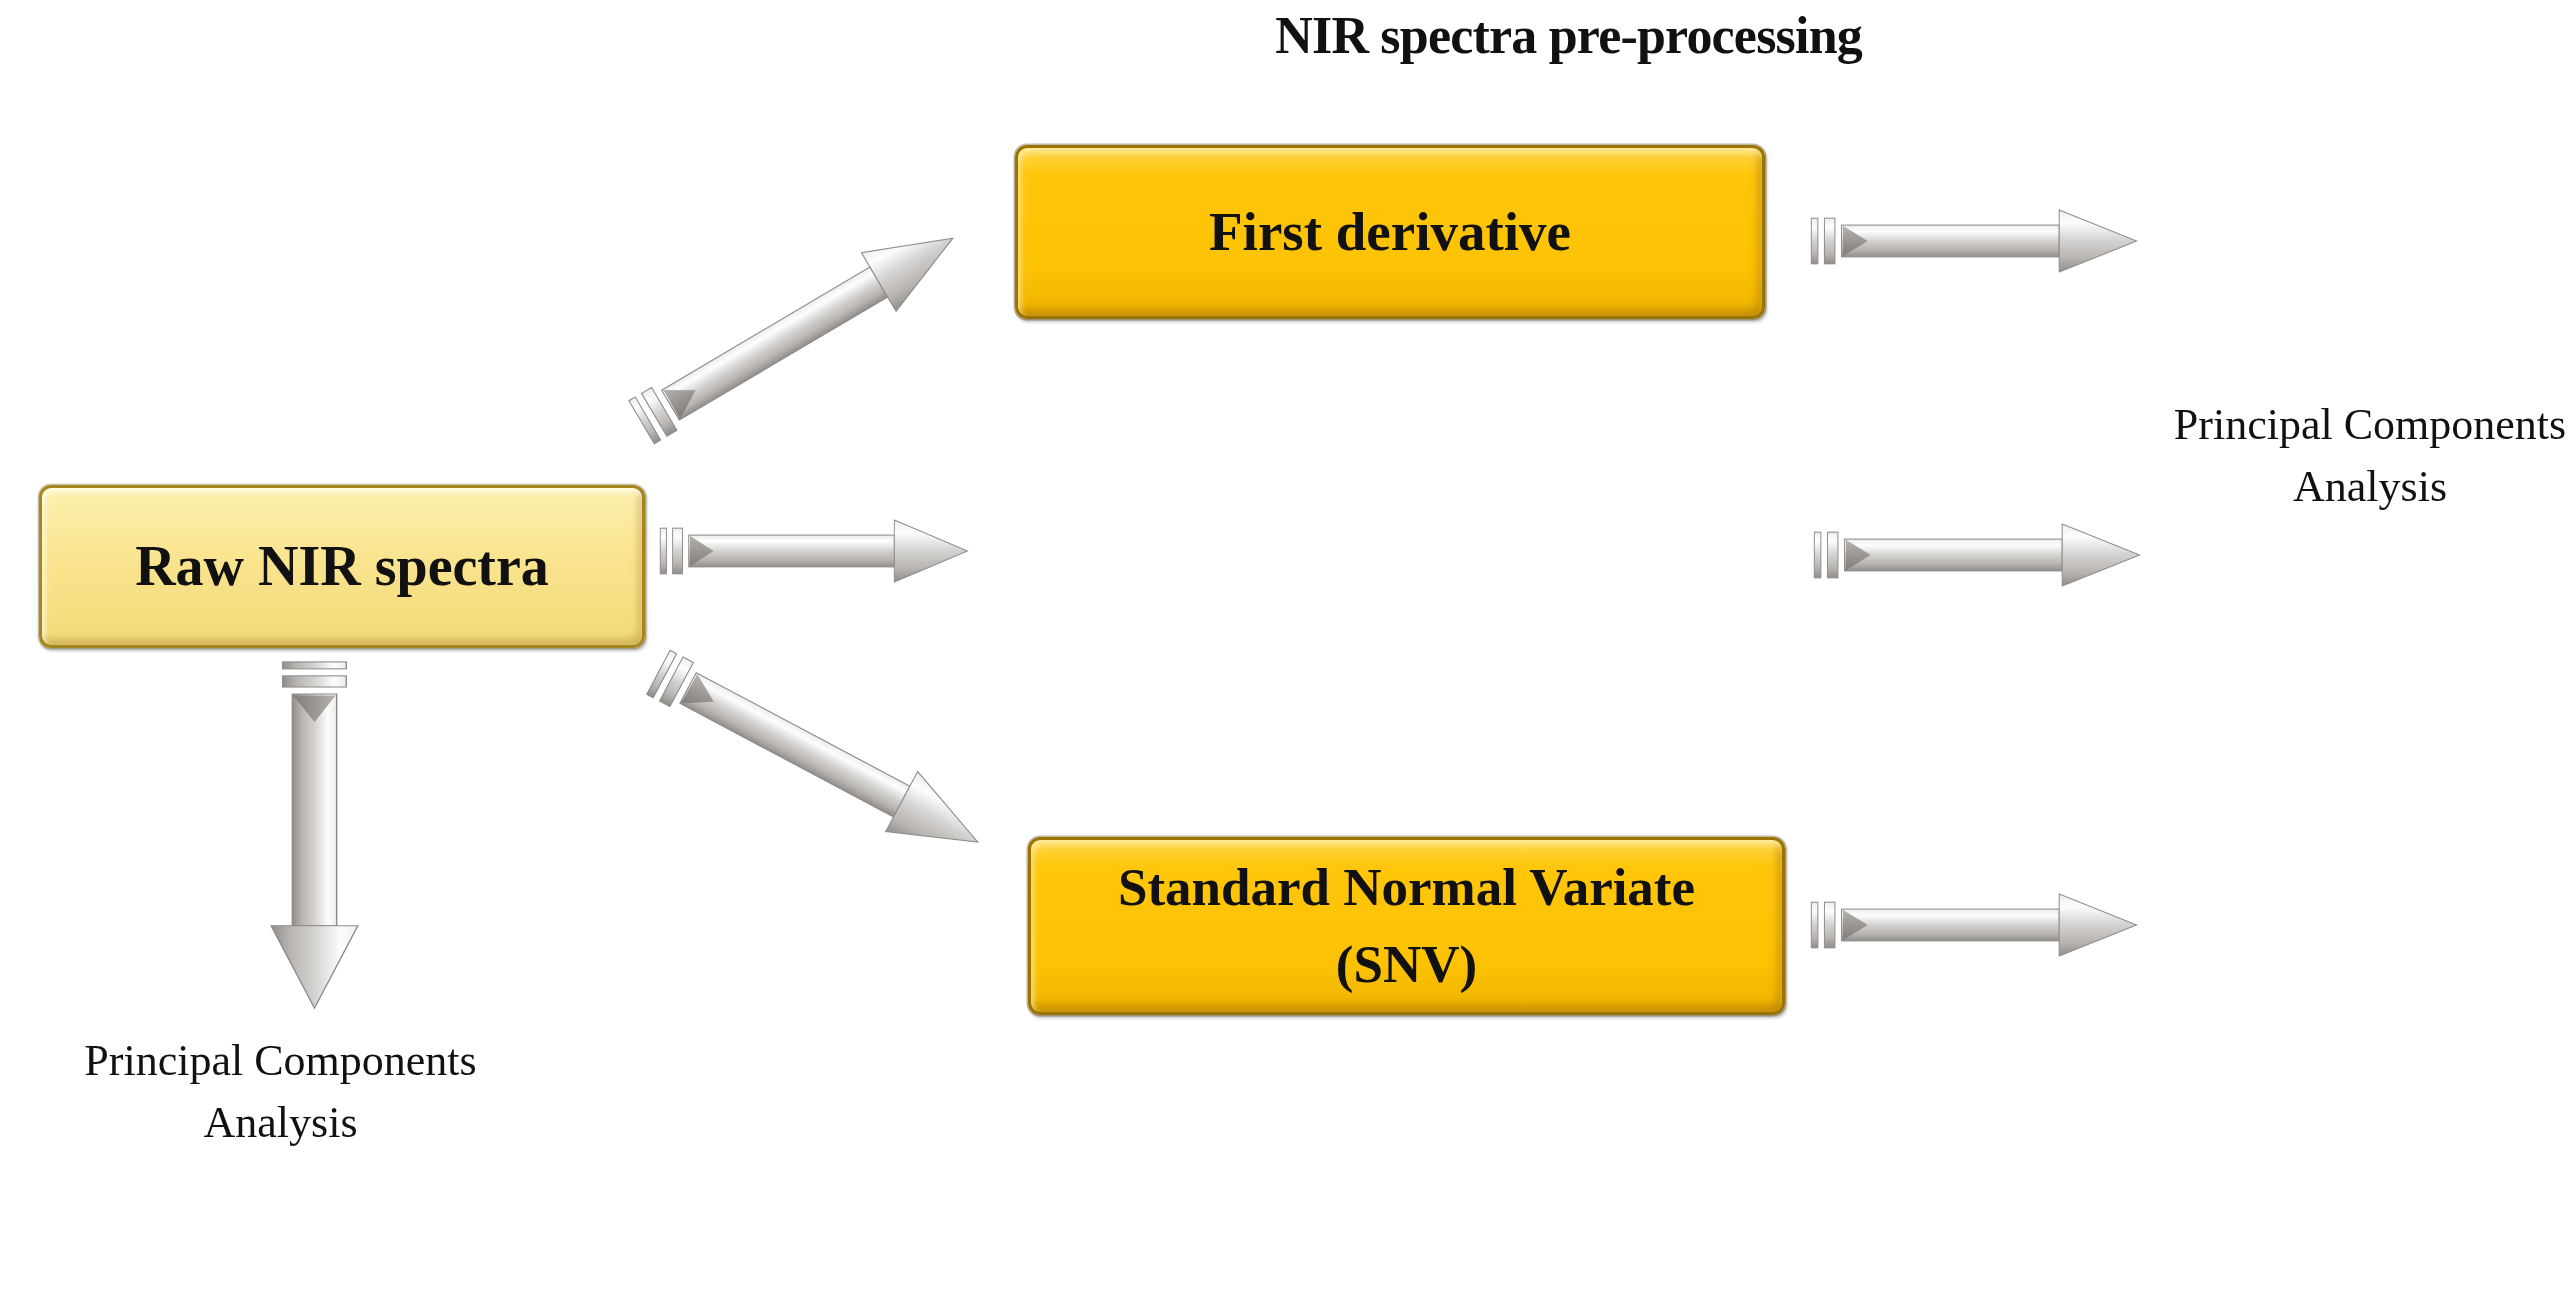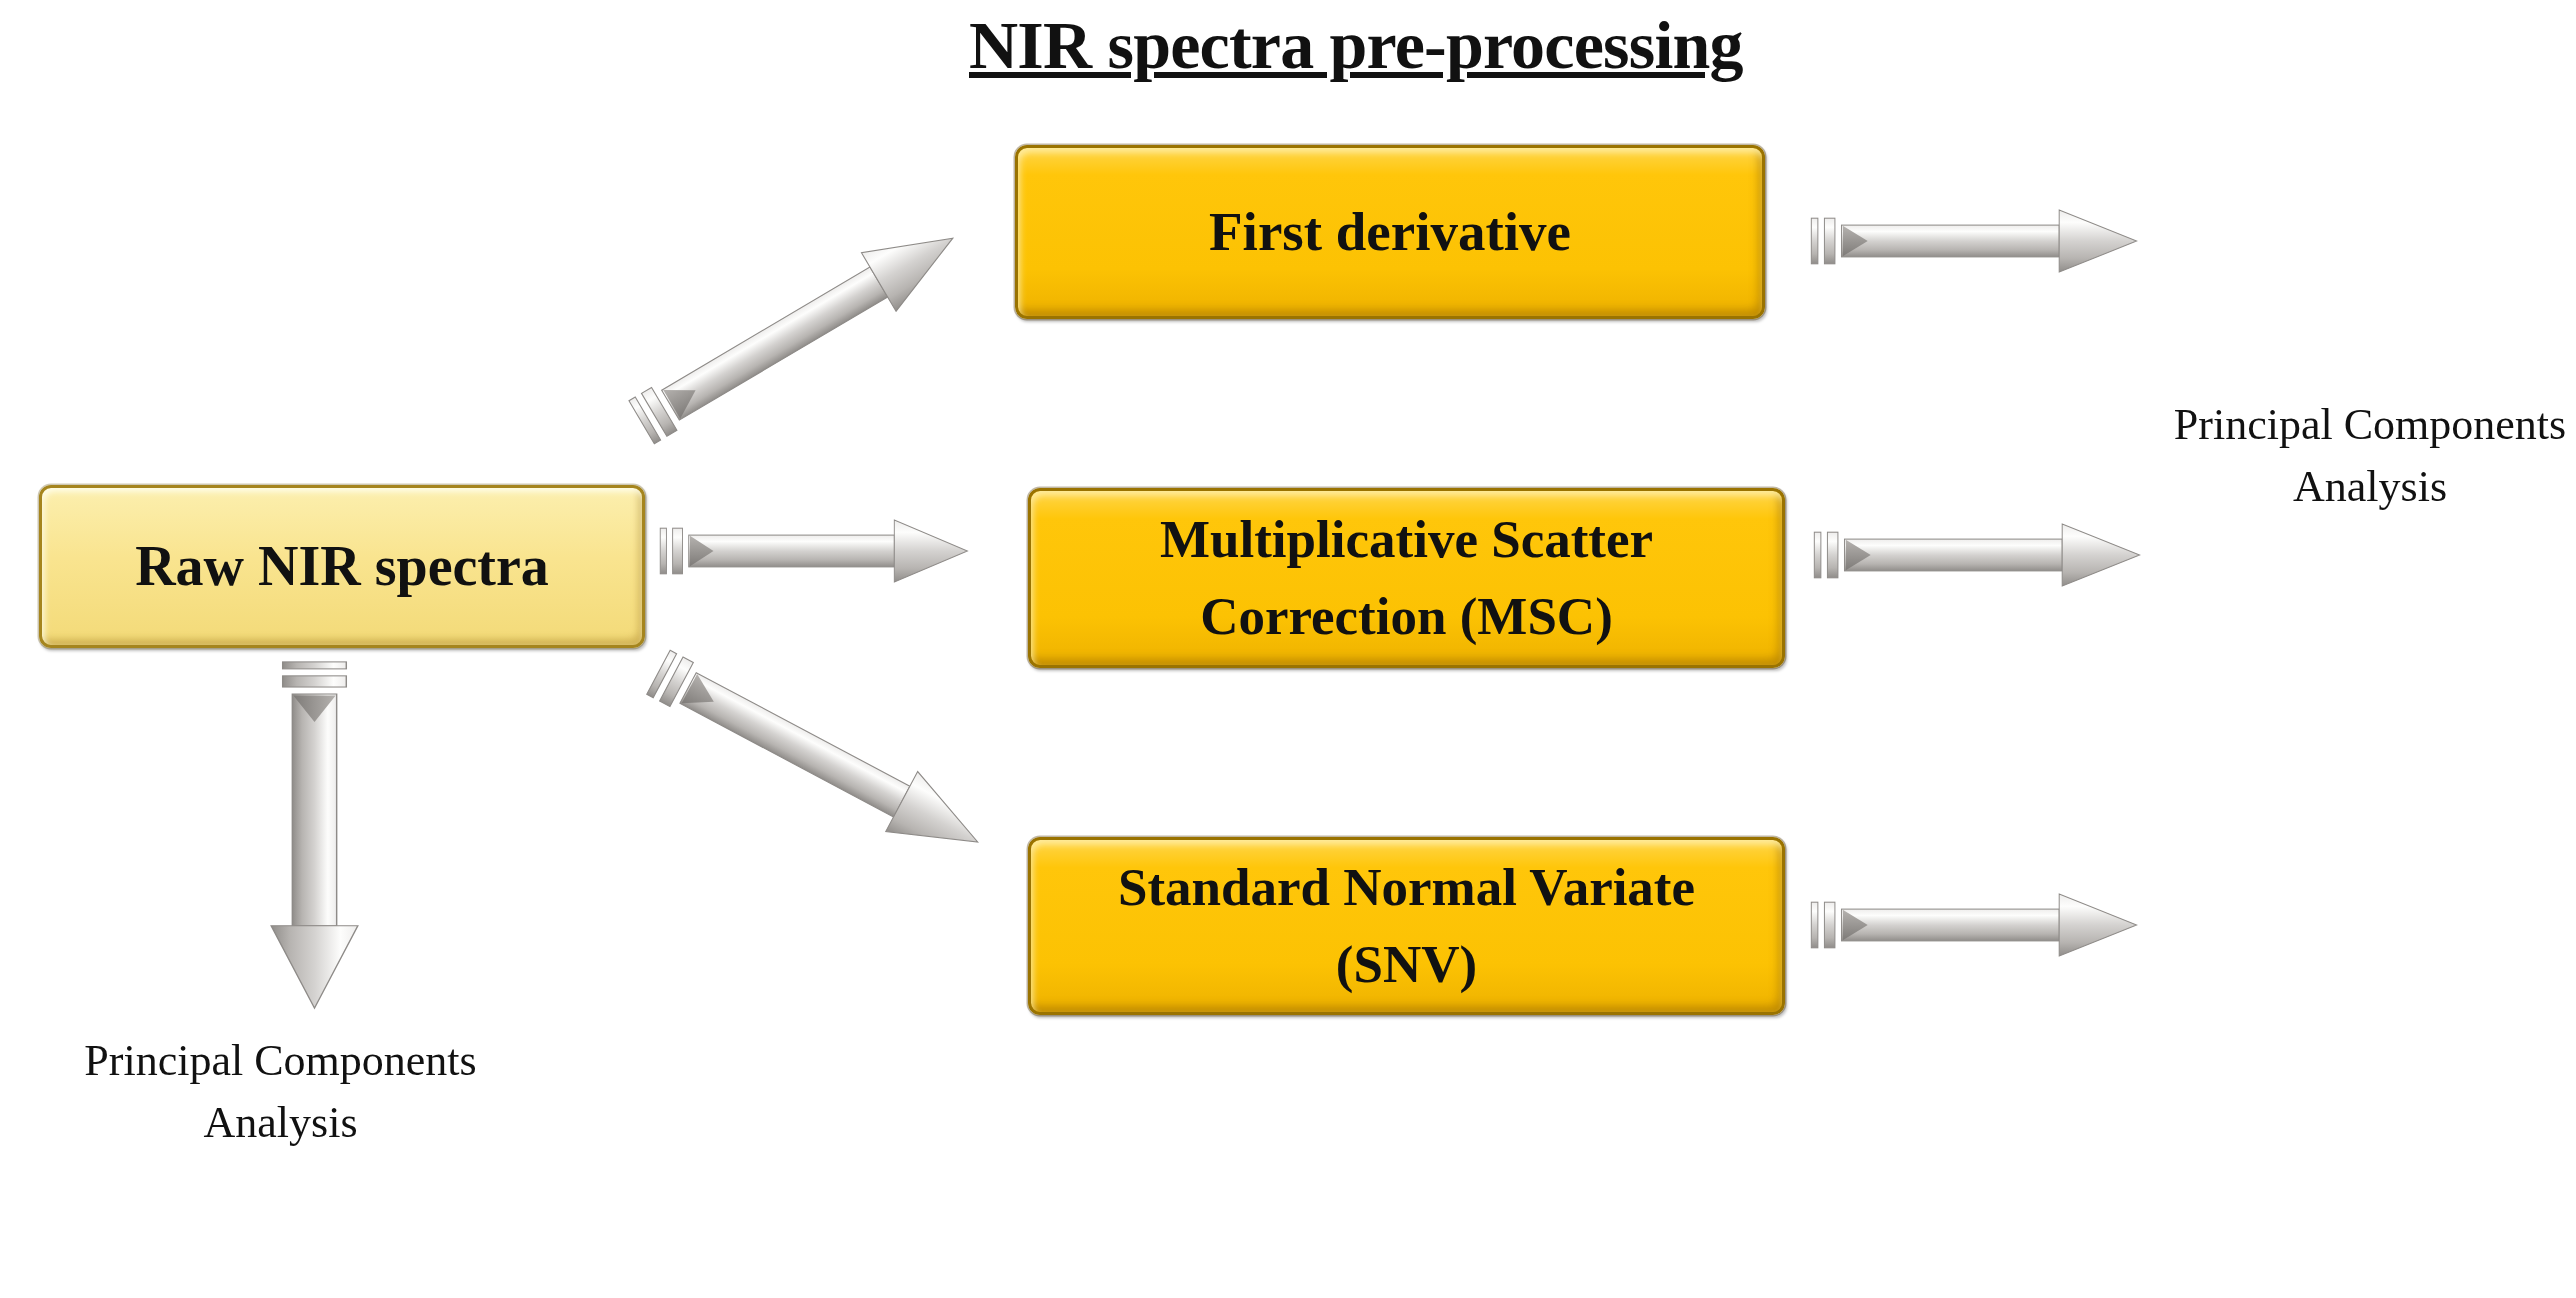--- a/index.html
+++ b/index.html
@@ -6,23 +6,22 @@
   .canvas{
     position:relative;
     width:2576px;height:1299px;
     background:#ffffff;
     overflow:hidden;
     font-family:"Liberation Serif","DejaVu Serif",serif;
     color:#111111;
   }
   .title{
     position:absolute;left:969px;top:6px;width:893px;
-    font-size:68px;font-weight:bold;text-align:left;
+    font-size:52px;font-weight:bold;text-align:right;
     letter-spacing:-0.8px;
-    text-decoration:underline;
   }
   .node{
     position:absolute;
     display:flex;align-items:center;justify-content:center;
     text-align:center;font-weight:bold;
     border-radius:12px;
     line-height:1.45;
     padding:0 15px;box-sizing:border-box;
   }
   .node-gold{
@@ -77,23 +76,20 @@
   <div class="title">NIR spectra pre-processing</div>
 
   <div class="node node-raw" style="left:39px;top:485px;width:606px;height:163px;">
     <span>Raw NIR spectra</span>
   </div>
 
   <div class="node node-gold" style="left:1015px;top:145px;width:750px;height:174px;">
     <span>First derivative</span>
   </div>
 
-  <div class="node node-gold" style="left:1028px;top:488px;width:757px;height:180px;font-size:53px;">
-    <span>Multiplicative Scatter Correction (MSC)</span>
-  </div>
 
   <div class="node node-gold" style="left:1028px;top:837px;width:757px;height:178px;font-size:53px;">
     <span>Standard Normal Variate (SNV)</span>
   </div>
 
   <svg class="arrow rot-up" style="left:614px;top:285px;" width="379" height="83" viewBox="0 0 520 110" preserveAspectRatio="none">
     <g stroke="#8e8b88" stroke-width="1.5">
       <rect x="2" y="22" width="10" height="66" fill="url(#metal)"></rect>
       <rect x="22" y="22" width="16" height="66" fill="url(#metal)"></rect>
       <rect x="48" y="32" width="332" height="46" fill="url(#metal)"></rect>

